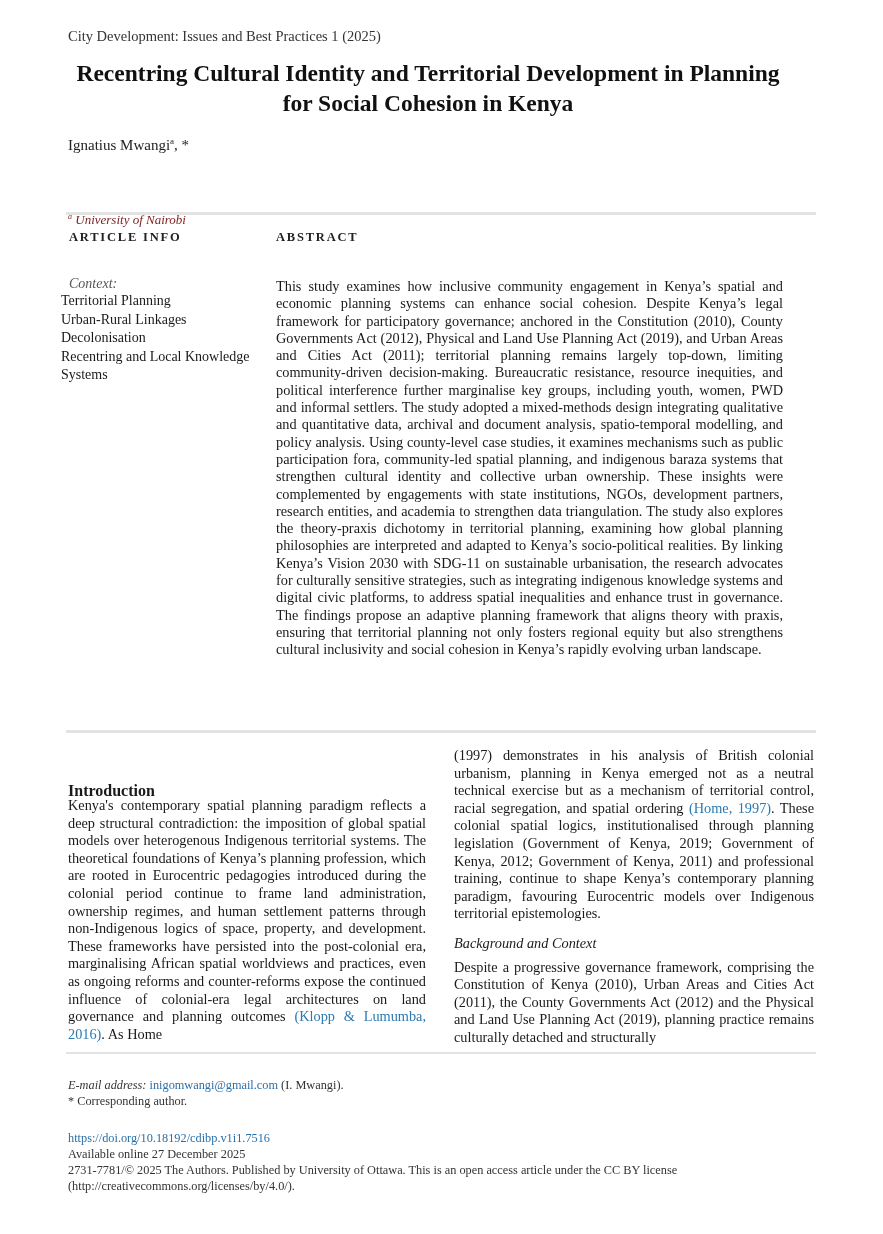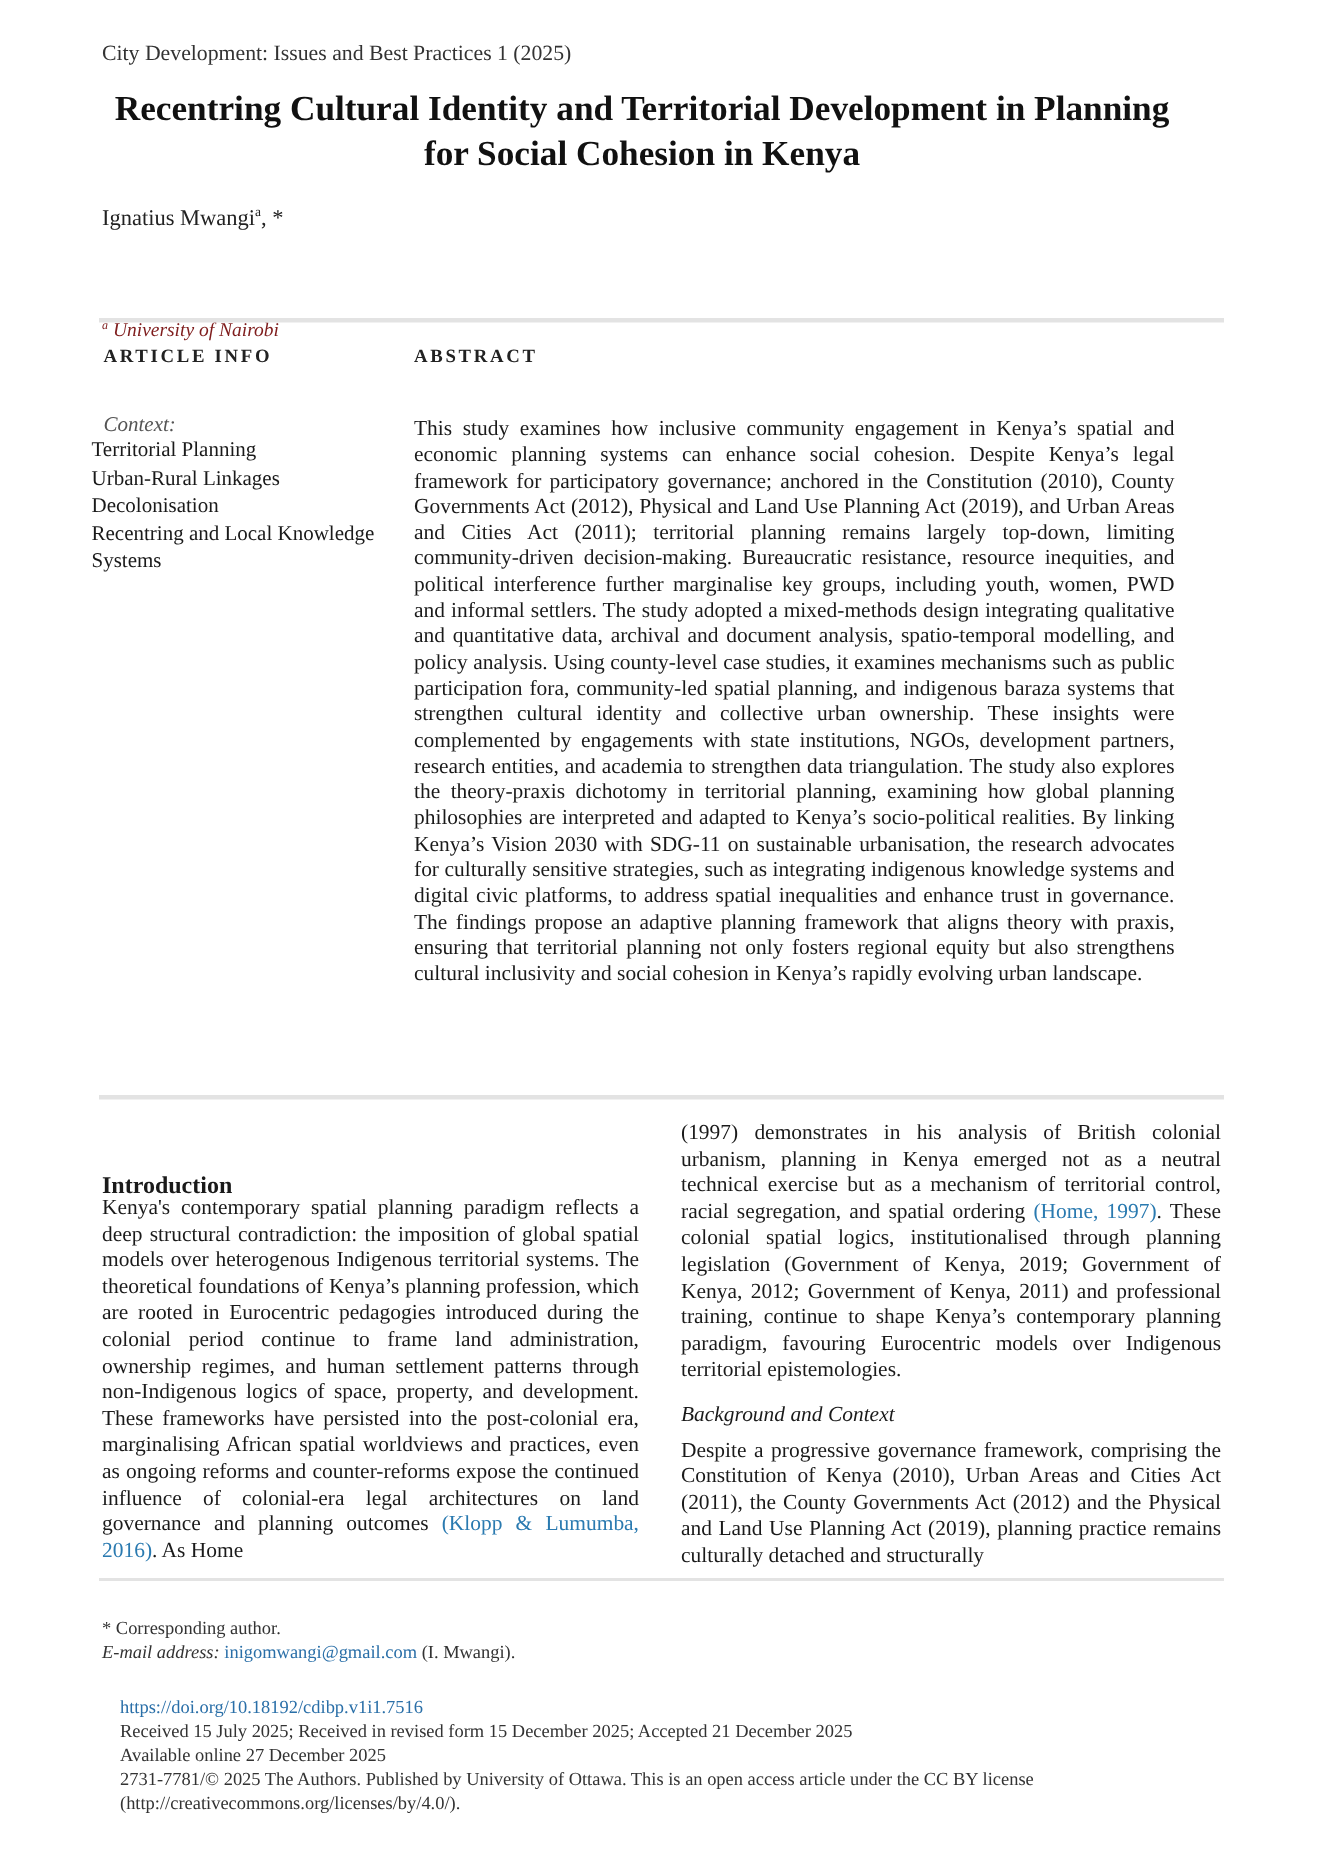--- a/index.html
+++ b/index.html
@@ -20,21 +20,21 @@
   .abstract { left: 276px; top: 278px; width: 507px; font-size: 14.3px; line-height: 17.3px;
               text-align: justify; color: #1a1a1a; }
   .h-intro { left: 68px; top: 770px; font-size: 16px; font-weight: bold; color: #1a1a1a; margin-top: 12px; }
   .col-left { left: 68px; top: 797px; width: 358px; font-size: 14.3px; line-height: 17.6px; text-align: justify; }
   .col-right { left: 454px; top: 747px; width: 360px; font-size: 14.3px; line-height: 17.6px; text-align: justify; }
   .subhead { font-style: italic; margin-top: 12px; margin-bottom: 6px; }
   .cite { color: #2a7ab0; }
   .foot { left: 68px; top: 1077px; font-size: 12.3px; line-height: 16px; color: #333; }
   .foot .lbl { font-style: italic; }
   .foot a, .doi a { color: #2a6fa8; text-decoration: none; }
-  .doi { left: 68px; top: 1130px; font-size: 12.3px; line-height: 16px; color: #333; width: 760px; margin-left: 12px; }
+  .doi { left: 68px; top: 1130px; font-size: 12.3px; line-height: 16px; color: #333; width: 760px; }
 </style>
 </head>
 <body>
 
 <div class="abs journal">City Development: Issues and Best Practices 1 (2025)</div>
 
 <div class="abs title">Recentring Cultural Identity and Territorial Development in Planning for Social Cohesion in Kenya</div>
 
 <div class="abs author">
   <span>Ignatius Mwangi</span><sup>a</sup><span>, *</span>
@@ -72,26 +72,25 @@
   <div>
     <span>(1997) demonstrates in his analysis of British colonial urbanism, planning in Kenya emerged not as a neutral technical exercise but as a mechanism of territorial control, racial segregation, and spatial ordering </span><span class="cite">(Home, 1997)</span><span>. These colonial spatial logics, institutionalised through planning legislation (Government of Kenya, 2019; Government of Kenya, 2012; Government of Kenya, 2011) and professional training, continue to shape Kenya’s contemporary planning paradigm, favouring Eurocentric models over Indigenous territorial epistemologies.</span>
   </div>
   <div class="subhead">Background and Context</div>
   <div>Despite a progressive governance framework, comprising the Constitution of Kenya (2010), Urban Areas and Cities Act (2011), the County Governments Act (2012) and the Physical and Land Use Planning Act (2019), planning practice remains culturally detached and structurally</div>
 </div>
 
 <div class="rule" style="top:1052px; height:2px;"></div>
 
 <div class="abs foot">
-  <div>* Corresponding author.</div>
   <div>
     <span class="lbl">E-mail address:</span>
     <a>inigomwangi@gmail.com</a><span> (I. Mwangi).</span>
   </div>
+  <div>* Corresponding author.</div>
 </div>
 
 <div class="abs doi">
   <div><a>https://doi.org/10.18192/cdibp.v1i1.7516</a></div>
-  <div>Received 15 July 2025; Received in revised form 15 December 2025; Accepted 21 December 2025</div>
   <div>Available online 27 December 2025</div>
   <div>2731-7781/© 2025 The Authors. Published by University of Ottawa. This is an open access article under the CC BY license</div>
   <div>(http://creativecommons.org/licenses/by/4.0/).</div>
 </div>
 
 </body></html>

